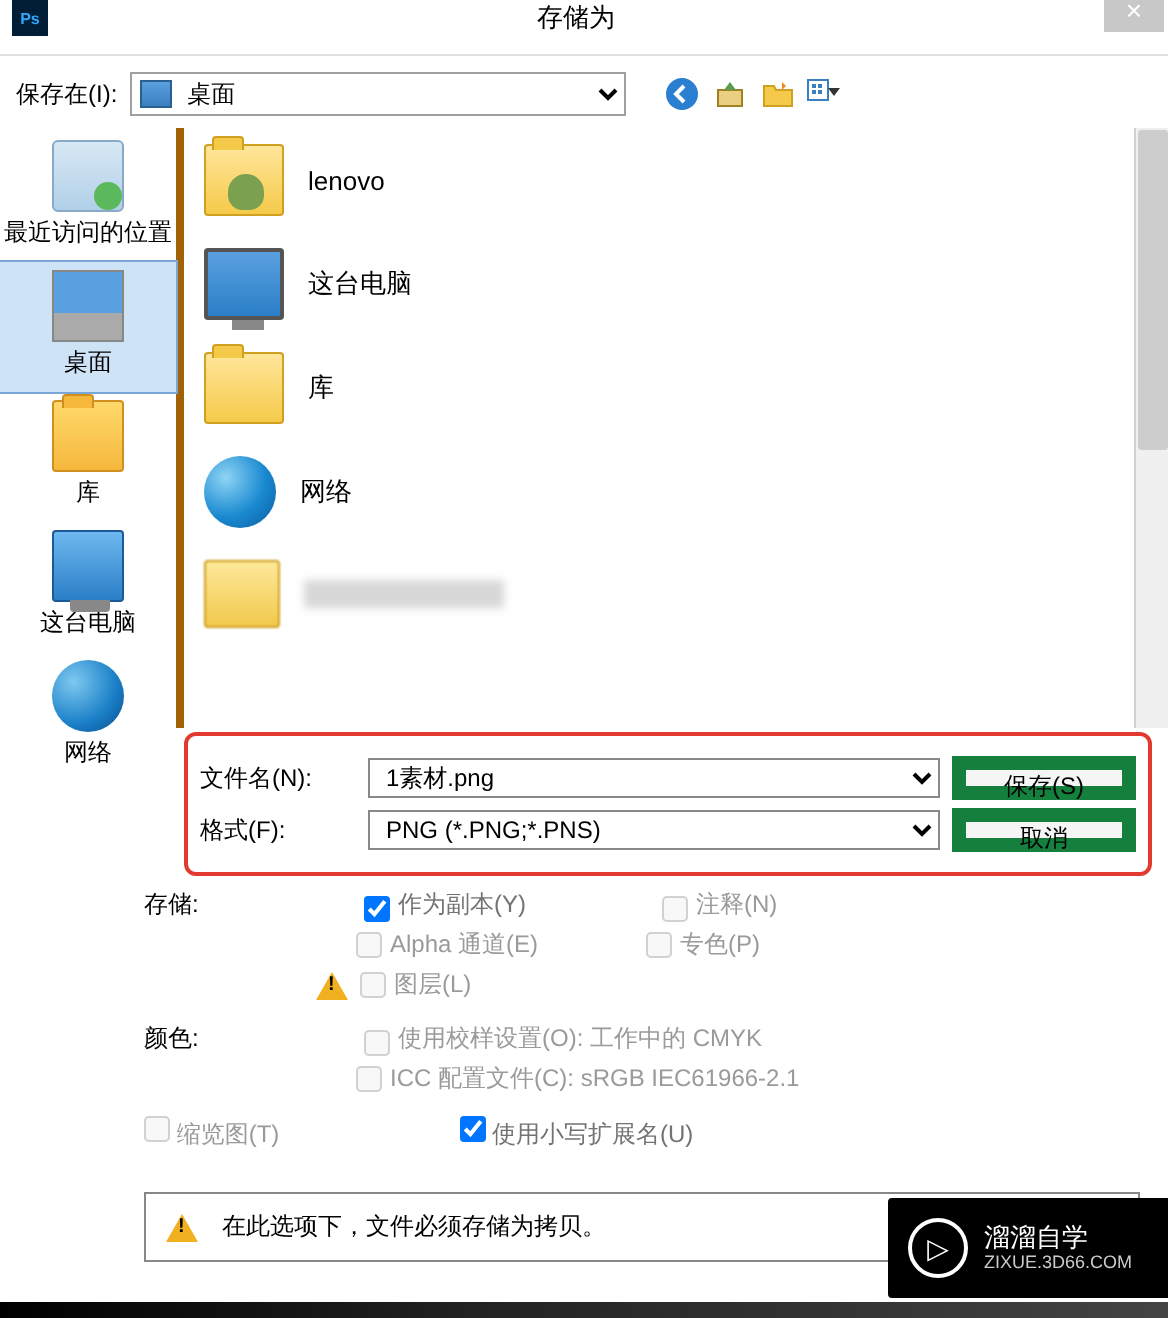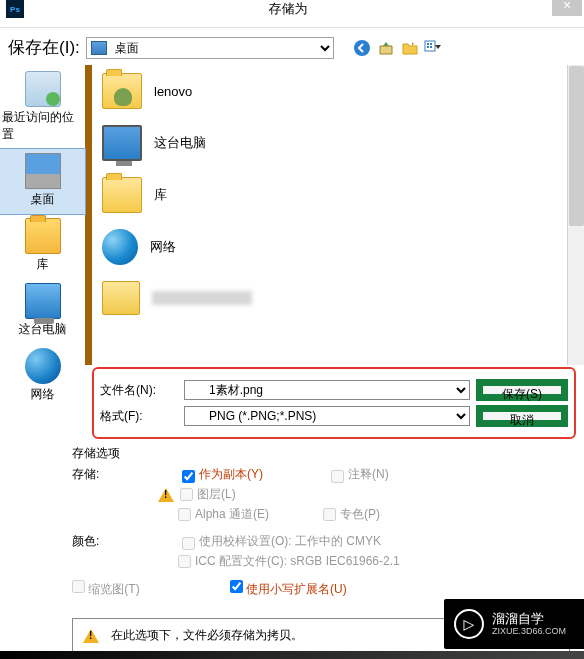--- a/index.html
+++ b/index.html
@@ -3,29 +3,29 @@
 <meta charset="utf-8">
 <style>
 * { box-sizing: border-box; margin: 0; padding: 0; }
 body { font-family: "Microsoft YaHei", SimSun, Arial, sans-serif; font-size: 12px; background: #fff; width: 584px; height: 659px; position: relative; overflow: hidden; }
 .titlebar { background: #fff; height: 28px; display: flex; align-items: flex-start; border-bottom: 1px solid #e0e0e0; }
 .ps-icon { width: 18px; height: 18px; background: #001e36; color: #31a8ff; font-size: 8px; font-weight: bold; display: flex; align-items: center; justify-content: center; margin-left: 6px; }
 .title-text { flex: 1; text-align: center; font-size: 13px; color: #000; }
 .close-btn { width: 30px; height: 22px; background: #c8c8c8; color: #fff; font-size: 14px; display: flex; align-items: center; justify-content: center; cursor: pointer; margin-right: 2px; margin-top: -6px; }
 
 .top-row { padding: 8px 8px 6px 8px; display: flex; align-items: center; gap: 6px; }
-.top-label { font-size: 17px; color: #000; }
+.top-label { font-size: 12px; color: #000; }
 .location-select { flex: 0 0 248px; height: 22px; border: 1px solid #a0a0a0; display: flex; align-items: center; background: #fff; }
 .loc-icon { width: 16px; height: 14px; margin: 0 4px; background: linear-gradient(#5aa0e0,#3a7fc0); border: 1px solid #2a5f90; }
 .location-select select { flex: 1; border: none; font-size: 12px; height: 18px; background: transparent; }
 .nav-icons { display: flex; gap: 4px; margin-left: 12px; align-items: center; }
 .nav-icon { width: 20px; height: 20px; display: flex; align-items: center; justify-content: center; cursor: pointer; font-size: 14px; }
 
 .main-area { display: flex; height: 300px; }
-.sidebar { width: 92px; background: #fff; padding-top: 2px; border-right: 7px solid #a16207; }
+.sidebar { width: 92px; background: #fff; padding-top: 2px; border-right: 4px solid #a16207; }
 .side-item { display: flex; flex-direction: column; align-items: center; padding: 4px 2px 6px 2px; font-size: 12px; cursor: pointer; }
 .side-item.selected { background: #cfe3f7; border: 1px solid #7aa7d6; margin: -1px; }
 .side-icon { width: 36px; height: 36px; margin-bottom: 2px; position: relative; }
 .icon-recent { background: linear-gradient(#d8e8f4,#b0d0e8); border: 1px solid #88aac8; border-radius: 3px; }
 .icon-recent::after { content:""; position:absolute; width:14px; height:14px; background:#5cb85c; border-radius:50%; bottom:0; right:0; }
 .icon-desktop { background: linear-gradient(#5aa0e0 0%, #5aa0e0 60%, #aaa 60%, #aaa 100%); border: 1px solid #888; }
 .icon-lib { background: linear-gradient(#ffd96b,#f5b83d); border: 1px solid #d09020; border-radius: 2px; position: relative; }
 .icon-lib::before { content:""; position:absolute; top:-4px; left:4px; width:14px; height:6px; background:#f5b83d; border:1px solid #d09020; border-bottom:none; border-radius:2px 2px 0 0; }
 .icon-pc { background: linear-gradient(#6eb8ef,#2a7fc7); border: 1px solid #1a5a9a; border-radius: 2px; }
 .icon-pc::after { content:""; position:absolute; width:20px; height:6px; background:#888; bottom:-6px; left:8px; border-radius:0 0 2px 2px; }
@@ -41,30 +41,30 @@
 .folder-user::after { content:""; position:absolute; width:18px; height:18px; background:#7aa050; border-radius:50% 50% 40% 40%; bottom:2px; left:11px; }
 .pc-big { background: linear-gradient(#5aa0e0,#2a7fc7); border: 2px solid #555; border-radius: 2px; }
 .pc-big::after { content:""; position:absolute; width:16px; height:5px; background:#888; bottom:-7px; left:12px; }
 .net-big { background: radial-gradient(circle at 30% 30%, #8ed4f5, #1a8ad0 55%, #0a5aa0); border-radius: 50%; width:36px; height:36px; }
 .file-blur { width: 38px; height: 34px; background: linear-gradient(#fde89a,#f1c94c); border: 1px solid #d0a020; border-radius: 2px; filter: blur(0.5px); }
 .blur-text { width: 100px; height: 14px; background: #d7d7d7; filter: blur(2px); }
 
 .red-box { margin: 2px 8px 4px 92px; border: 2px solid #e23a2f; border-radius: 6px; padding: 6px 6px; }
 .form-row { display: flex; align-items: center; margin: 4px 0; gap: 6px; }
 .form-label { width: 78px; font-size: 12px; }
-.form-input, .form-select { flex: 1; height: 20px; border: 1px solid #888; font-size: 12px; padding: 0 20px; font-family: inherit; background: #fff; }
+.form-input, .form-select { flex: 1; height: 20px; border: 1px solid #888; font-size: 12px; padding: 0 4px; font-family: inherit; background: #fff; }
 .action-btn { width: 92px; height: 22px; border: 7px solid #15803d; background: #f5f5f5; font-size: 12px; cursor: pointer; font-family: inherit; }
 
 .options { margin: 6px 14px 0 72px; }
 .opt-head { font-size: 12px; margin-bottom: 4px; }
 .opt-row { display: flex; align-items: center; margin: 3px 0 3px 106px; gap: 4px; }
 .opt-row2 { display: flex; align-items: flex-end; margin: 3px 0; gap: 4px; }
 .opt-left { display:inline-block; width:106px; }
 .chk { width: 13px; height: 13px; }
-.chk-label { font-size: 12px; color: #c2410c; }
+.chk-label { font-size: 12px; color: #737373; }
 .chk-label.dis { color: #9a9a9a; }
 .warn-tri { width: 0; height: 0; border-left: 8px solid transparent; border-right: 8px solid transparent; border-bottom: 14px solid #f0b020; margin-right: 2px; position: relative; }
 .warn-tri::after { content:"!"; position:absolute; left:-2px; top:1px; font-size:10px; color:#000; font-weight:bold; }
 
 .thumb-row { display: flex; align-items: flex-start; gap: 90px; margin: 10px 0 10px 0; }
 .warn-box { border: 1px solid #888; padding: 8px 10px; display: flex; align-items: center; gap: 10px; margin-top: 20px; background: #fff; }
 
 .watermark { position: absolute; right: 0; bottom: 10px; width: 140px; height: 50px; background: #000; display: flex; align-items: center; padding: 0 10px; gap: 8px; border-radius: 2px 0 0 2px; }
 .wm-circle { width: 30px; height: 30px; border: 2px solid #fff; border-radius: 50%; display: flex; align-items: center; justify-content: center; color: #fff; font-size: 14px; }
 .wm-text { color: #fff; font-size: 13px; line-height: 1.2; }
@@ -183,40 +183,39 @@
   <div class="form-row">
     <span class="form-label">格式(F):</span>
     <select class="form-select">
       <option>PNG (*.PNG;*.PNS)</option>
     </select>
     <button class="action-btn">取消</button>
   </div>
 </div>
 
 <div class="options">
-  <div class="opt-head">存储选项</div>
   <div class="opt-row2">
     <span class="opt-left">存储:</span>
     <input type="checkbox" class="chk" checked="" style="">
     <span class="chk-label">作为副本(Y)</span>
     <span style="width:60px"></span>
     <input type="checkbox" class="chk" disabled="" style="">
     <span class="chk-label dis">注释(N)</span>
   </div>
+  <div class="opt-row">
+    <input type="checkbox" class="chk" disabled="" style="">
+    <span class="chk-label dis">Alpha 通道(E)</span>
+    <span style="width:46px"></span>
+    <input type="checkbox" class="chk" disabled="" style="">
+    <span class="chk-label dis">专色(P)</span>
+  </div>
   <div class="opt-row" style="margin-left:86px">
     <div class="warn-tri"></div>
     <input type="checkbox" class="chk" disabled="" style="">
     <span class="chk-label dis">图层(L)</span>
-  </div>
-  <div class="opt-row">
-    <input type="checkbox" class="chk" disabled="" style="">
-    <span class="chk-label dis">Alpha 通道(E)</span>
-    <span style="width:46px"></span>
-    <input type="checkbox" class="chk" disabled="" style="">
-    <span class="chk-label dis">专色(P)</span>
   </div>
 
   <div class="opt-row2" style="margin-top:10px">
     <span class="opt-left">颜色:</span>
     <input type="checkbox" class="chk" disabled="" style="">
     <span class="chk-label dis">使用校样设置(O):  工作中的 CMYK</span>
   </div>
   <div class="opt-row">
     <input type="checkbox" class="chk" disabled="" style="">
     <span class="chk-label dis">ICC 配置文件(C):  sRGB IEC61966-2.1</span>

